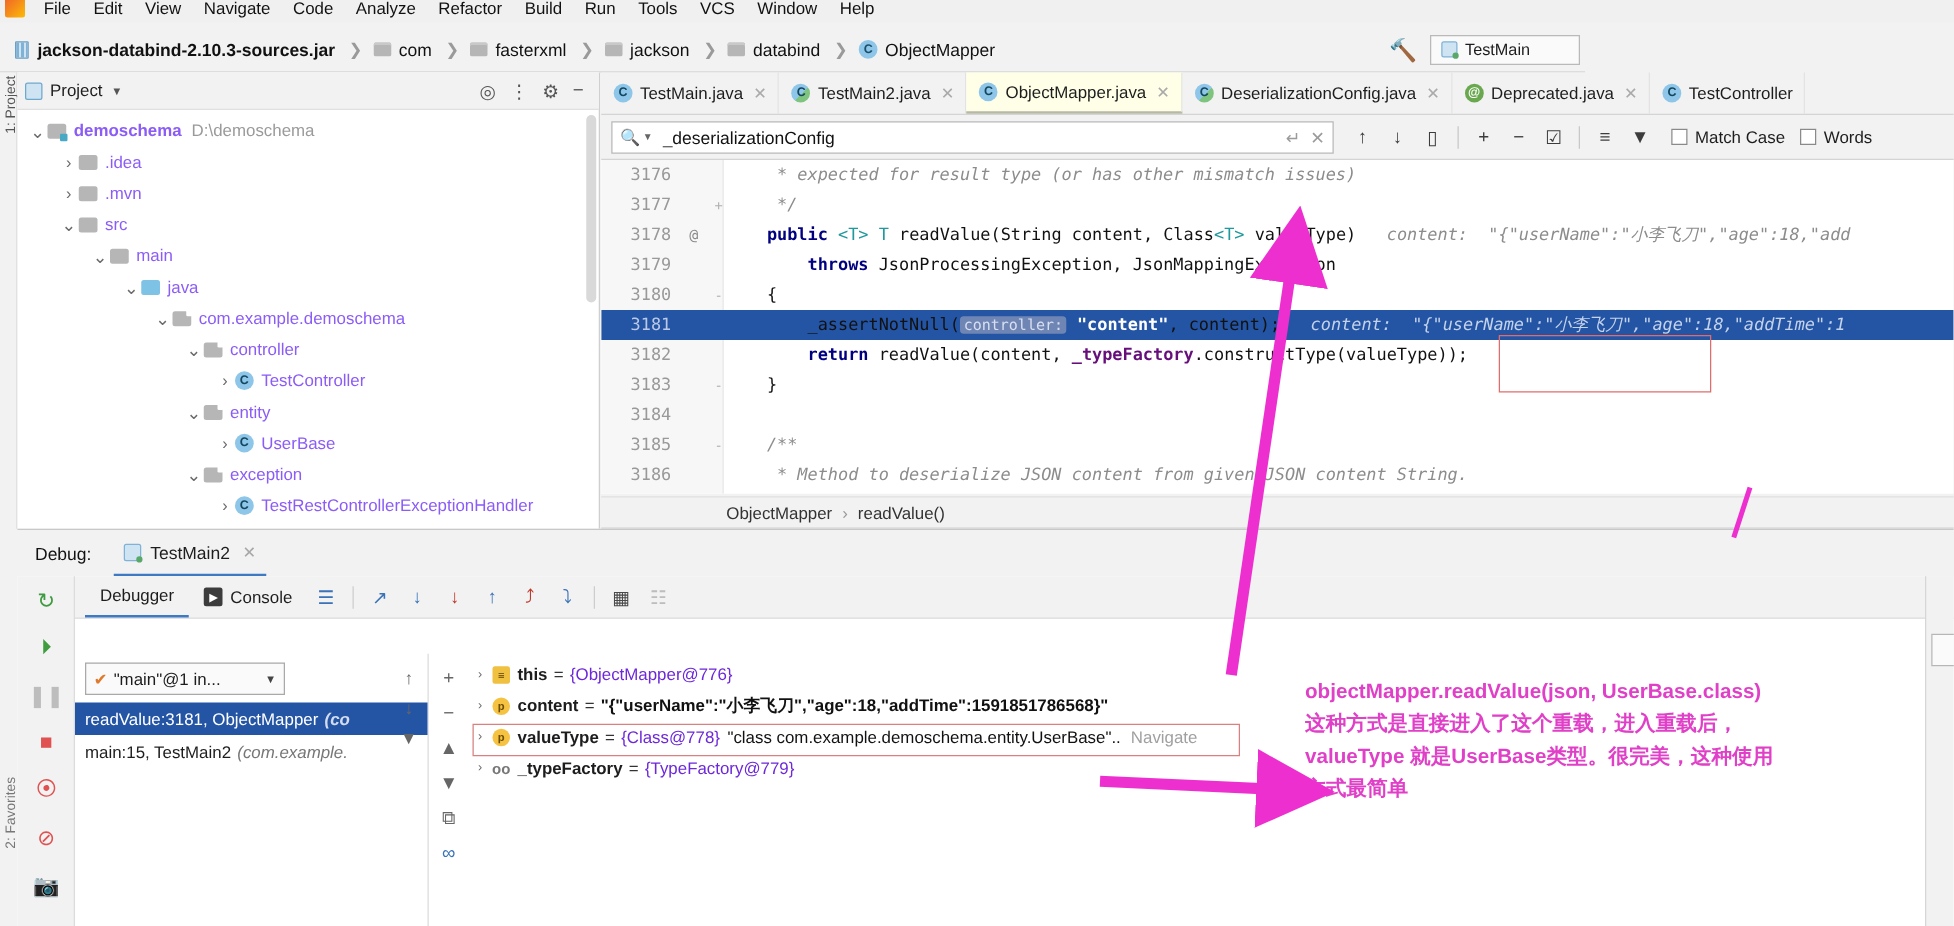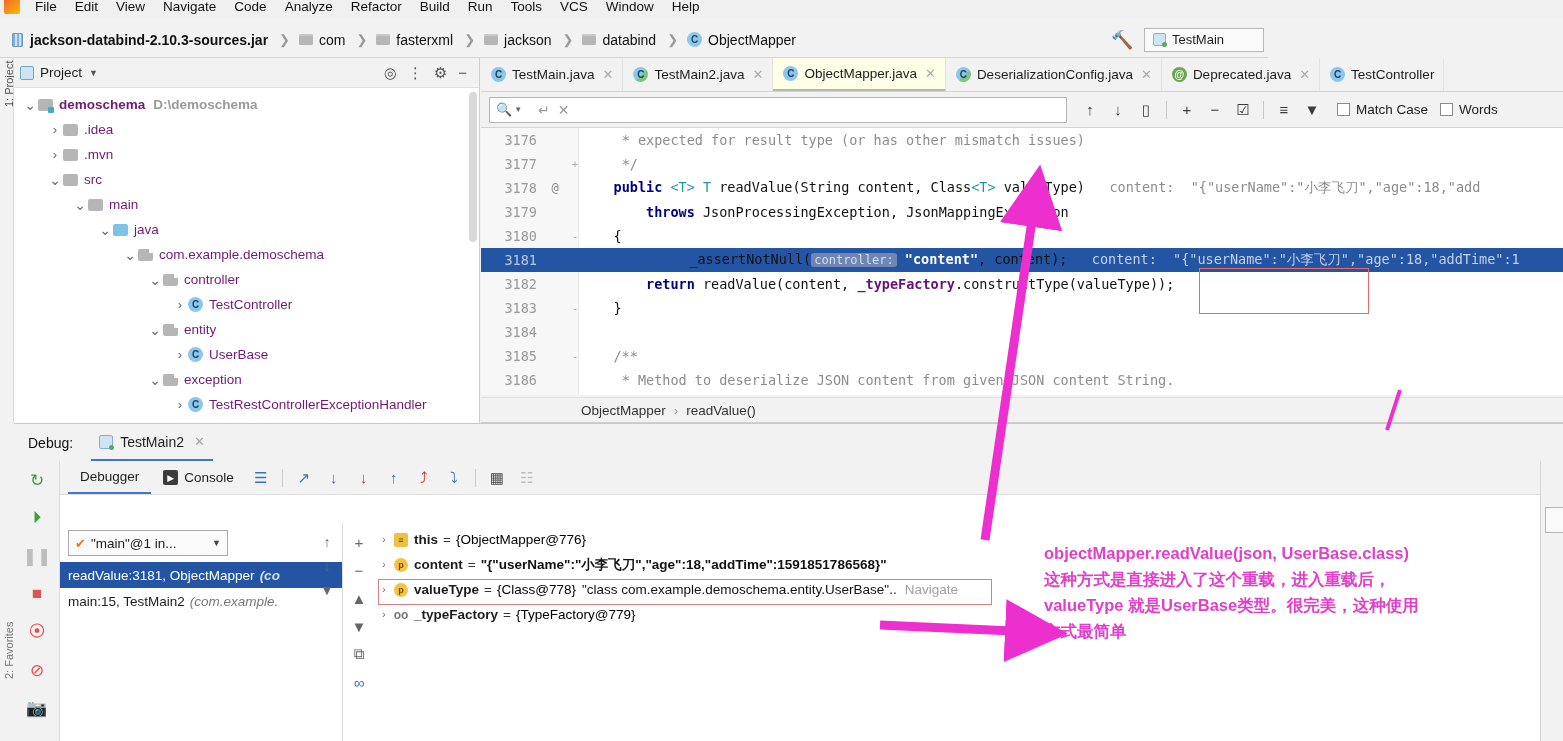--- a/index.html
+++ b/index.html
@@ -77,23 +77,23 @@
   .ic-mod{ width:15px;height:12px;background:#b6b6b6;border-radius:2px;position:relative;}
   .ic-mod:after{content:'';position:absolute;right:-1px;bottom:-2px;width:6px;height:6px;
      background:#48a9c5;border-radius:1px;}
   .ic-fold{ width:15px;height:12px;background:#b6b6b6;border-radius:2px;}
   .ic-src{ width:15px;height:12px;background:#7ec2e5;border-radius:2px;}
   .ic-pkg{ width:15px;height:12px;background:#b6b6b6;border-radius:2px;position:relative;}
   .ic-pkg:after{content:'';position:absolute;right:-1px;top:-1px;width:5px;height:5px;
      background:#fff;border-radius:1px;}
   .ic-cls{ width:15px;height:15px;border-radius:50%;background:#8dc6e8;color:#14475f;
      font-size:10px;font-weight:bold;display:flex;align-items:center;justify-content:center;}
-  .trow .lbl{ color:#701a75; }
+  .trow .lbl{ color:#8b5cf6; }
   .trow .lbl.bold{ font-weight:bold;}
-  .trow .sub{ color:#9a9a9a; margin-left:8px;font-weight:bold;}
+  .trow .sub{ color:#9a9a9a; margin-left:8px;}
   .tscroll{ position:absolute; right:2px; top:34px; width:8px; height:150px;
      background:#d9d9d9; border-radius:4px;}
 
   
   .tabsbar{ position:absolute; left:481px; top:58px; width:1082px; height:34px;
      background:#f2f2f2; border-bottom:1px solid #d4d4d4; display:flex; align-items:flex-end;}
   .etab{ height:33px; display:flex; align-items:center; padding:0 9px 0 10px;
      font-size:13.5px; white-space:nowrap; border-right:1px solid #e3e3e3;}
   .etab.active{ background:#ffffe8; border-bottom:2px solid #b8b8a8; }
   .etab .ti{ width:15px;height:15px;margin-right:6px;border-radius:50%;
@@ -126,21 +126,21 @@
      background:#f7f7f7; border-right:1px solid #e8e8e8;}
   .cline{ height:24px; display:flex; align-items:center; white-space:nowrap;
      font-family:"DejaVu Sans Mono", monospace; font-size:13.5px;}
   .lno{ position:absolute; left:0; width:56px; text-align:right; color:#999;
      font-family:"DejaVu Sans Mono", monospace; font-size:13.5px;padding-left:18px;}
   .gmark{ position:absolute; left:66px; width:16px; text-align:center; color:#8a8a8a; font-size:12px;}
   .fold{ position:absolute; left:88px; width:12px; text-align:center; color:#b0b0b0; font-size:11px;}
   .kw{ color:#000080; font-weight:bold;}
   .txt{ color:#111; }
   .str{ color:#067d17; font-weight:bold;}
-  .cmt{ color:#8c8c8c; }
+  .cmt{ color:#8c8c8c; font-style:italic;}
   .field{ color:#660e7a; font-weight:bold;}
   .gen{ color:#20999d;}
   .hintpill{ background:#d6d6d6; color:#6f6f6f; border-radius:3px; padding:0 3px; font-size:12px;}
   .rowsel{ background:#2455a5; color:#fff;}
   .rowsel .str{ color:#fff;}
   .rowsel .hintpill{ background:#6f86b5; color:#d8dff0;}
   .rowsel .cmt{ color:#c4d2ea;}
   .redbox{ position:absolute; left:718px; top:140px; width:170px; height:46px;
      border:1px solid #e06c6c;}
 
@@ -204,21 +204,21 @@
   .varrows{ position:absolute; left:30px; top:4px; right:0;}
   .vrow{ height:25px; display:flex; align-items:center; white-space:nowrap; font-size:13.5px;}
   .vrow .ar{ width:20px; text-align:center; color:#6b6b6b; font-size:10px; flex:none;}
   .vi{ width:14px;height:14px;margin-right:6px;flex:none;display:flex;
      align-items:center;justify-content:center;font-size:9px;font-weight:bold;border-radius:50%;}
   .vi.this{ background:#f0c040; border-radius:2px; color:#5a4300;}
   .vi.param{ background:#f5c242; color:#6a4e00;}
   .vi.fld{ background:transparent; color:#777; font-size:12px;}
   .vname{ color:#1d1d1d; font-weight:bold;}
   .veq{ color:#333; margin:0 5px;}
-  .vref{ color:#000000;}
+  .vref{ color:#6d28d9;}
   .vstr{ color:#111; font-weight:bold;}
   .vbox{ position:absolute; left:378px; top:579px; width:614px; height:26px;
      border:1px solid #d98080;}
   .navlink{ color:#a0a0a0; margin-left:8px;}
 
   
   .anno{ position:absolute; left:1044px; top:540px; width:505px;
      color:#e040c8; font-size:16.5px; line-height:26px; font-weight:bold;}
   svg.arrows{ position:absolute; left:0; top:0; width:1563px; height:741px;
      pointer-events:none;}
@@ -408,20 +408,21 @@
       <div class="etab">
         <span class="ti cls">C</span>
         <span>TestController</span>
       </div>
     </div>
 
   <div class="findbar">
     <div class="findinput">
       <span class="mag">🔍</span>
       <span class="mcaret">▼</span>
+      <span class="ftext" title="Search">_deserializationConfig</span>
       <span class="fi">↵</span>
       <span class="fi">✕</span>
     </div>
     <div class="findtools">
       <div class="fbtn">↑</div>
       <div class="fbtn">↓</div>
       <div class="fbtn">▯</div>
       <div class="fsep"></div>
       <div class="fbtn">+</div>
       <div class="fbtn">−</div>
@@ -459,21 +460,21 @@
         </div>
         <div class="cline" style="position: relative;">
           <span class="lno">3179</span>
           <span style="margin-left: 100px; white-space: pre;"><span class="txt">        </span><span class="kw">throws</span><span class="txt"> JsonProcessingException, JsonMappingException</span></span>
         </div>
         <div class="cline" style="position: relative;">
           <span class="lno">3180</span>
           <span class="fold">-</span>
           <span style="margin-left: 100px; white-space: pre;"><span class="txt">    {</span></span>
         </div>
-        <div class="cline rowsel" style="position: relative; justify-content: center;">
+        <div class="cline rowsel" style="position: relative;">
           <span class="lno" style="color: rgb(188, 201, 228);">3181</span>
           <span style="margin-left: 100px; white-space: pre;"><span class="txt">        _assertNotNull(</span><span class="hintpill">controller:</span><span class="str"> "content"</span><span class="txt">, content);</span><span class="cmt">   content:  "{"userName":"小李飞刀","age":18,"addTime":1</span></span>
         </div>
         <div class="cline" style="position: relative;">
           <span class="lno">3182</span>
           <span style="margin-left: 100px; white-space: pre;"><span class="txt">        </span><span class="kw">return</span><span class="txt"> readValue(content, </span><span class="field">_typeFactory</span><span class="txt">.constructType(valueType));</span></span>
         </div>
         <div class="cline" style="position: relative;">
           <span class="lno">3183</span>
           <span class="fold">-</span>

